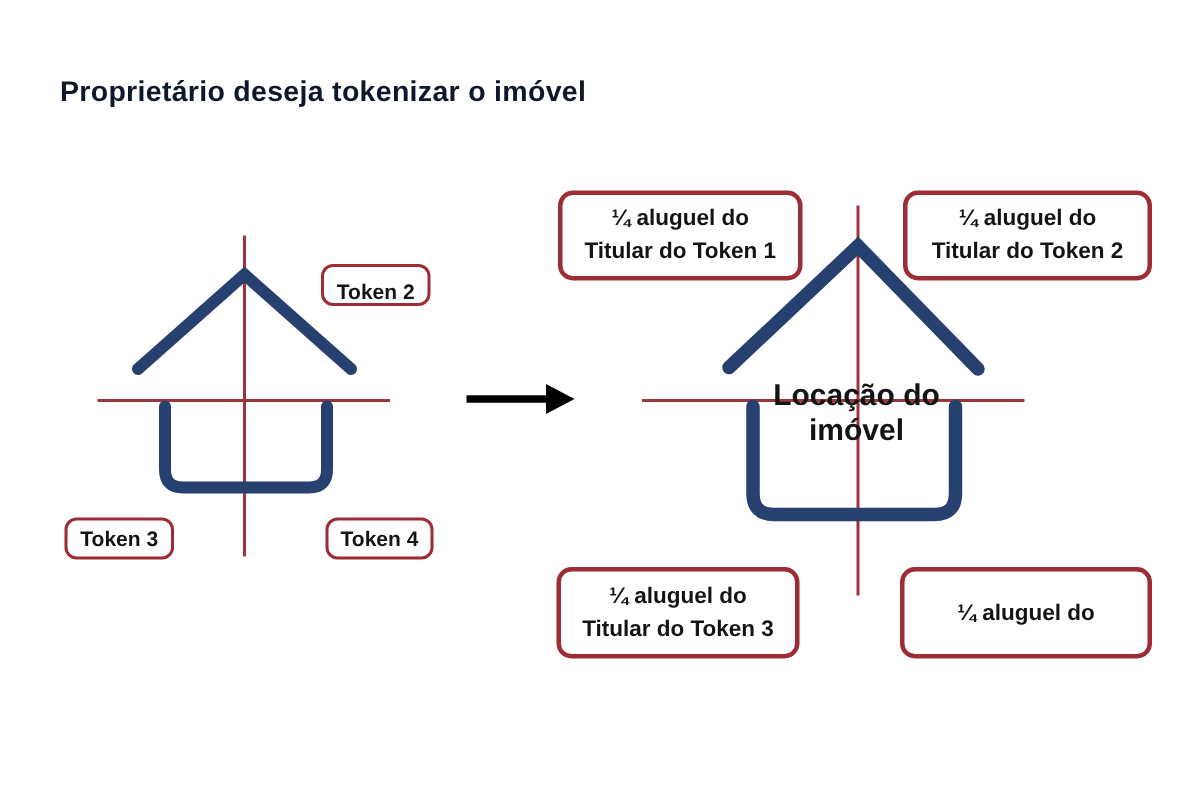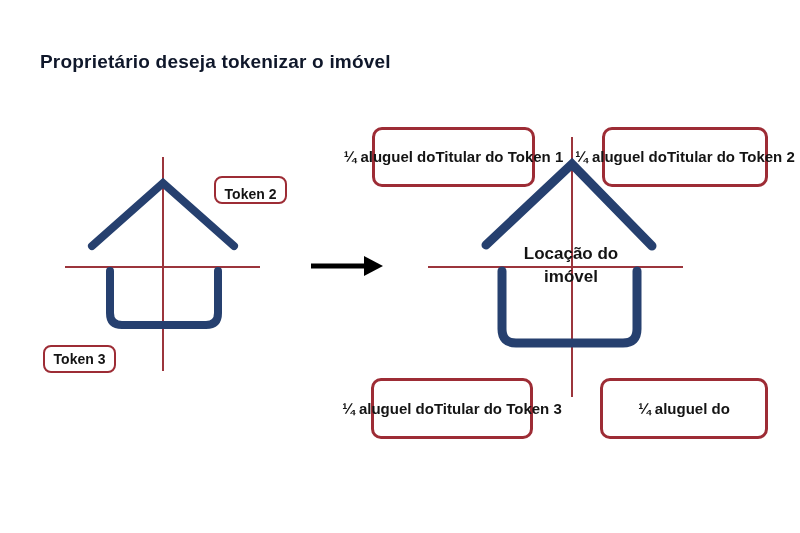--- a/index.html
+++ b/index.html
@@ -41,21 +41,21 @@
   .t2 { left: 214px; top: 176px; width: 73px; height: 28px; align-items: flex-end; }
   .t3 { left: 43px;  top: 345px; width: 73px; height: 28px; }
   .t4 { left: 217px; top: 345px; width: 72px; height: 28px; }
 
   .share-box {
     box-sizing: border-box;
     background: #ffffff;
     border: 3px solid #9d2c35;
     border-radius: 10px;
     display: flex;
-    flex-direction: row;
+    flex-direction: column;
     align-items: center;
     justify-content: center;
     font-size: 15px;
     font-weight: 700;
     line-height: 22px;
     color: #141414;
     text-align: center;
     white-space: nowrap;
   }
   .s1 { left: 372px; top: 127px; width: 163px; height: 60px; }
@@ -67,22 +67,22 @@
     font-weight: 700;
     color: #141414;
     text-align: center;
   }
   .tokenizacao {
     left: 103px; top: 246px; width: 120px;
     font-size: 15px;
     line-height: 18px;
   }
   .locacao {
-    left: 501px; top: 242px; width: 140px;
-    font-size: 17px;
+    left: 501px; top: 253px; width: 140px;
+    font-size: 20px;
     line-height: 23px;
   }
 </style>
 </head>
 <body>
 
 <div class="canvas">
 
   <svg class="diagram" width="800" height="533" viewBox="0 0 800 533">
 
@@ -103,20 +103,23 @@
   </svg>
 
   <div class="abs page-title">Proprietário deseja tokenizar o imóvel</div>
 
   <div class="abs token-box t2">
     <span>Token 2</span>
   </div>
   <div class="abs token-box t3">
     <span>Token 3</span>
   </div>
+  <div class="abs token-box t4">
+    <span>Token 4</span>
+  </div>
 
 
   <div class="abs center-label locacao">
     <div>Locação do</div>
     <div>imóvel</div>
   </div>
 
   <div class="abs share-box s1">
     <div>¼ aluguel do</div>
     <div>Titular do Token 1</div>

